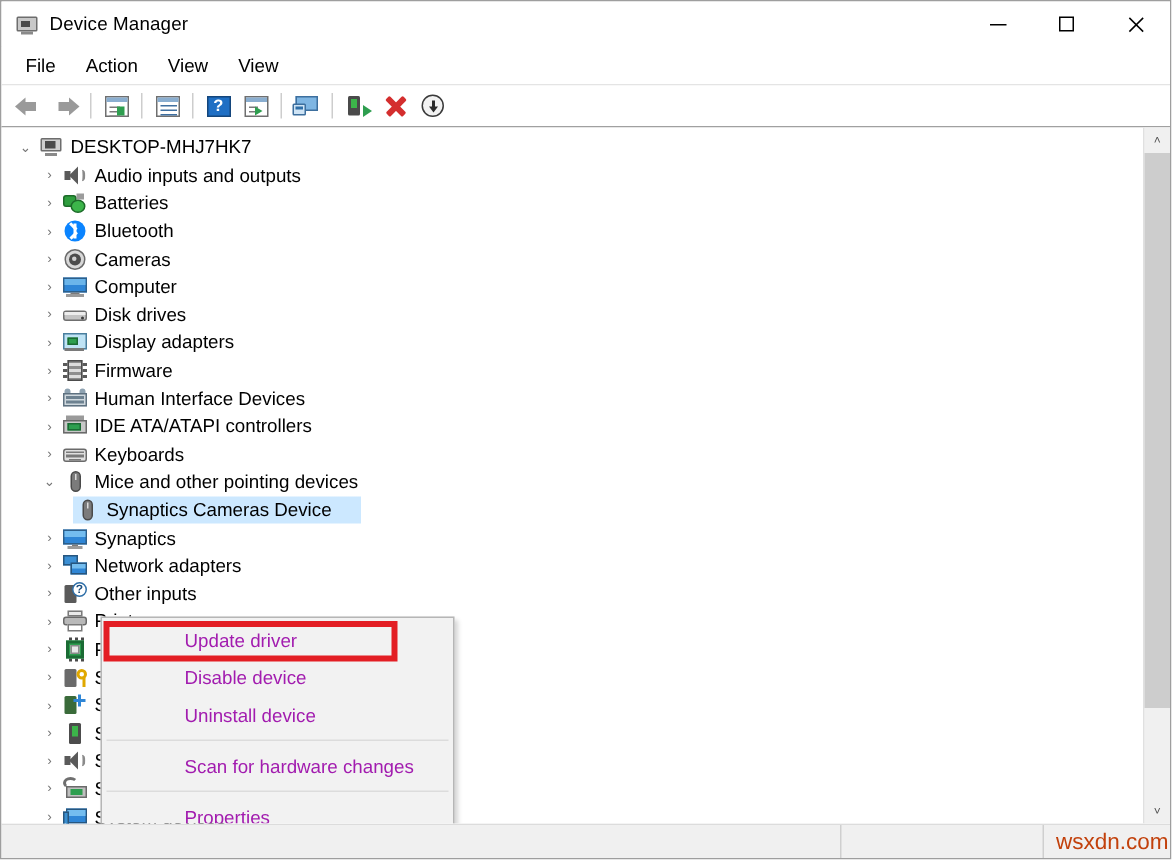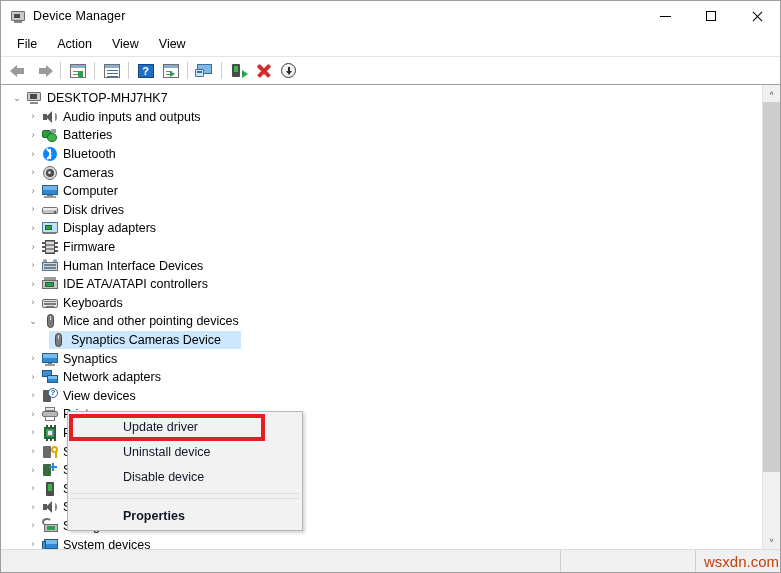--- a/index.html
+++ b/index.html
@@ -217,24 +217,24 @@
     box-shadow: 2px 2px 3px rgba(0,0,0,0.17);
     padding: 2px 0 2px 0;
     z-index: 40;
   }
   .ctx-item {
     height: 25px;
     display: flex;
     align-items: center;
     padding-left: 55px;
     font-size: 12.5px;
-    color: #0f172a;
+    color: #a21caf;
     white-space: nowrap;
   }
-  .ctx-item.bold { font-weight: bold; }
+  .ctx-item.bold { font-weight: normal; }
   .ctx-sep {
     height: 1px;
     background: #dcdcdc;
     margin: 4px 3px 4px 3px;
   }
   .redbox {
     position: absolute;
     left: 68px; top: 329px;
     width: 196px; height: 27px;
     border: 4px solid #e31e24;
@@ -707,21 +707,21 @@
         <span class="lbl">Network adapters</span>
       </div>
       <div class="row depth1">
         <span class="chev">›</span>
         <span class="ico">
             <span class="ic ic-other">
               <span class="b"></span>
               <span class="q">?</span>
             </span>
           </span>
-        <span class="lbl">View devices</span>
+        <span class="lbl">Other inputs</span>
       </div>
       <div class="row depth1">
         <span class="chev">›</span>
         <span class="ico">
             <span class="ic ic-print">
               <span class="top"></span>
               <span class="b"></span>
               <span class="p"></span>
             </span>
           </span>
@@ -797,23 +797,24 @@
               <span class="scr"></span>
               <span class="gl"></span>
               <span class="l"></span>
             </span>
           </span>
         <span class="lbl">System devices</span>
       </div>
 
       <div class="ctxmenu">
         <div class="ctx-item">Update driver</div>
+        <div class="ctx-item">Disable device</div>
         <div class="ctx-item">Uninstall device</div>
-        <div class="ctx-item">Disable device</div>
         <div class="ctx-sep"></div>
+        <div class="ctx-item">Scan for hardware changes</div>
         <div class="ctx-sep"></div>
         <div class="ctx-item bold">Properties</div>
       </div>
 
       <div class="redbox"></div>
     </div>
 
     <div class="vscroll">
       <div class="vs-arrow">˄</div>
       <div class="vs-track">

